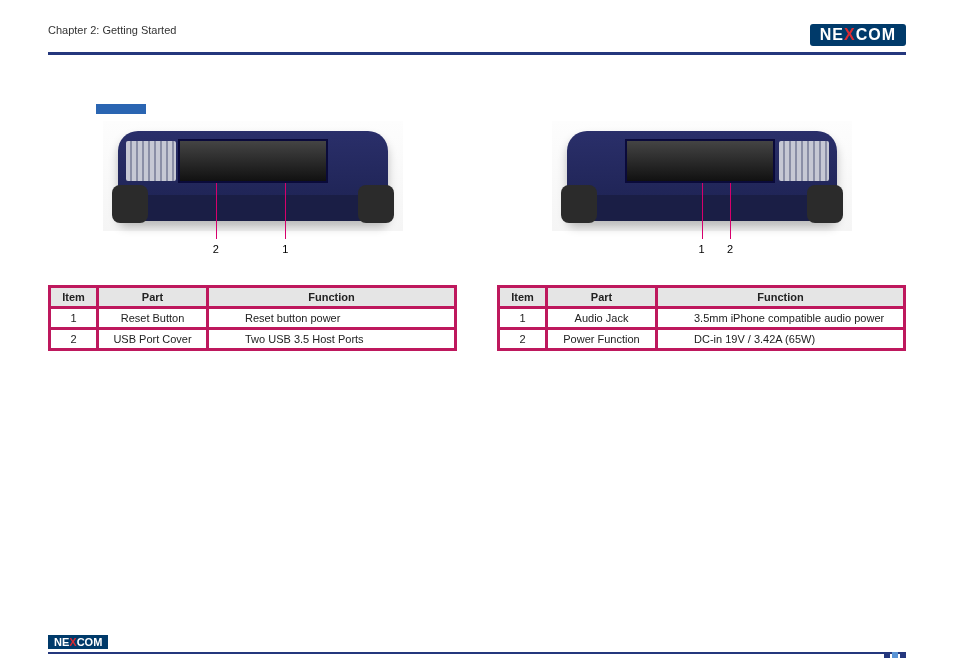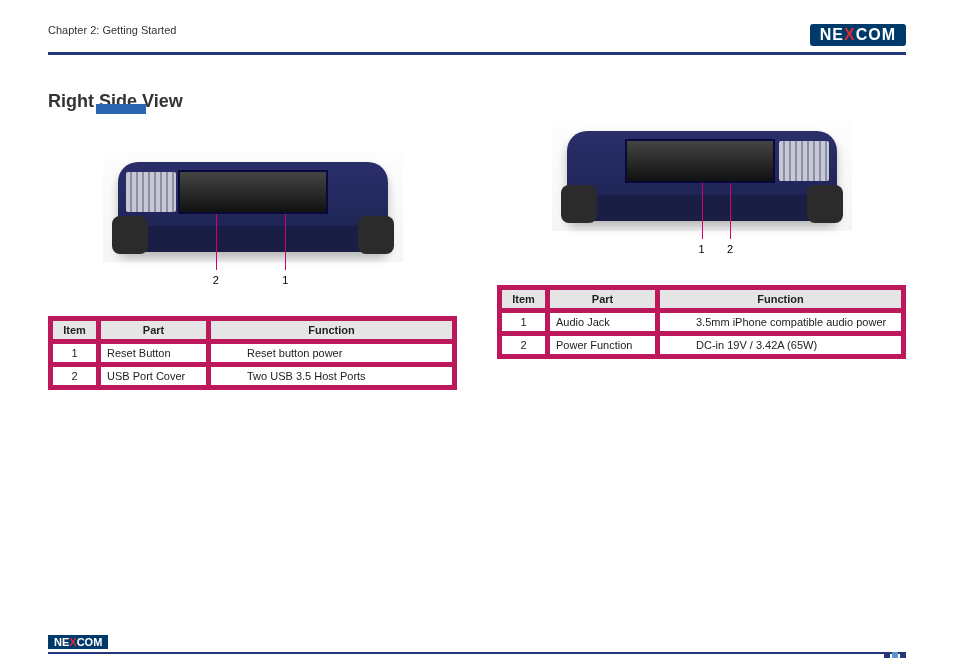--- a/index.html
+++ b/index.html
@@ -102,30 +102,30 @@
     position:absolute; font-size:11px; color:#000;
     transform: translateX(-50%);
   }
   table.parts {
     width: 100%;
     border-collapse: collapse;
     margin-top: 24px;
     font-size: 11px;
   }
   table.parts th, table.parts td {
-    border: 5px solid #be185d;
+    border: 3px solid #be185d;
     padding: 3px 6px;
   }
   table.parts thead th {
     background: #e5e5e5;
     font-weight: bold;
     text-align: center;
   }
   table.parts td.item { text-align: center; width: 48px; }
-  table.parts td.part { text-align: left; width: 110px; }
+  table.parts td.part { text-align: center; width: 110px; }
   table.parts td.func { text-align: left; padding-left: 36px; }
   
   .footer {
     position: absolute;
     left: 48px; right: 48px; bottom: 18px;
   }
   .footer-line {
     height: 2px; background: #24377d; width: 100%;
     position: relative;
   }
@@ -159,21 +159,20 @@
   </div>
 </div>
 <div class="header-line-wrap">
   <div class="header-line"></div>
   <div class="header-accent"></div>
 </div>
 
 <div class="content">
 
   <div class="col">
-    <div class="section-title">Right Side View</div>
     <div class="device-image right">
       <div class="device-placeholder">
         <div class="device-body">
           <div class="device-keys"></div>
           <div class="device-screen"></div>
           <div class="device-bottom"></div>
           <div class="device-grip l"></div>
           <div class="device-grip r"></div>
         </div>
       </div>

